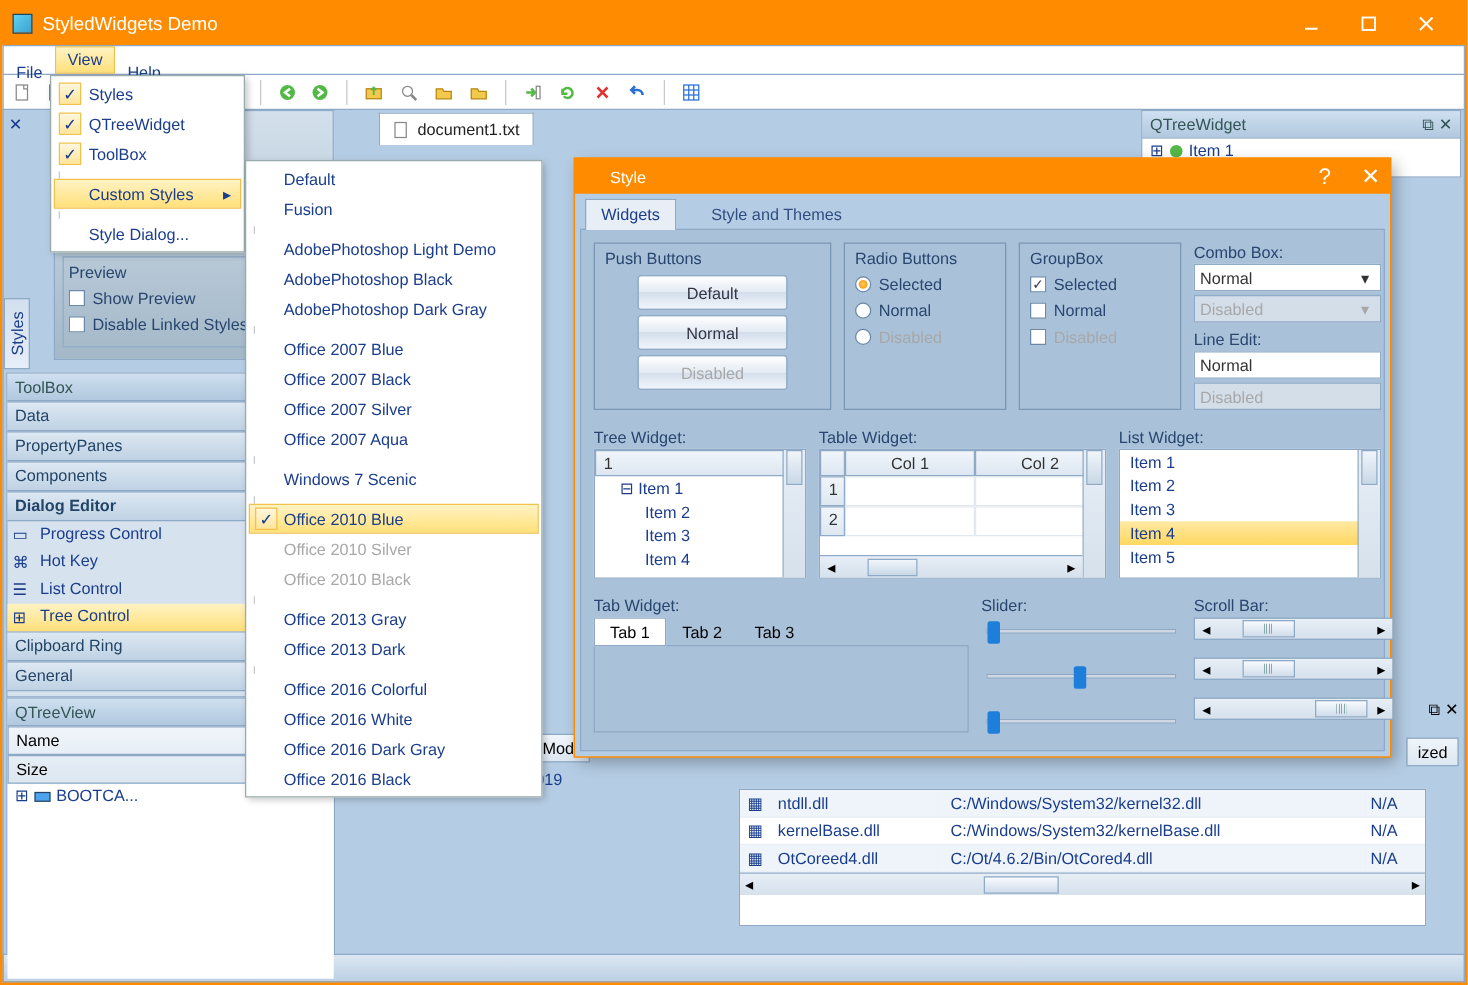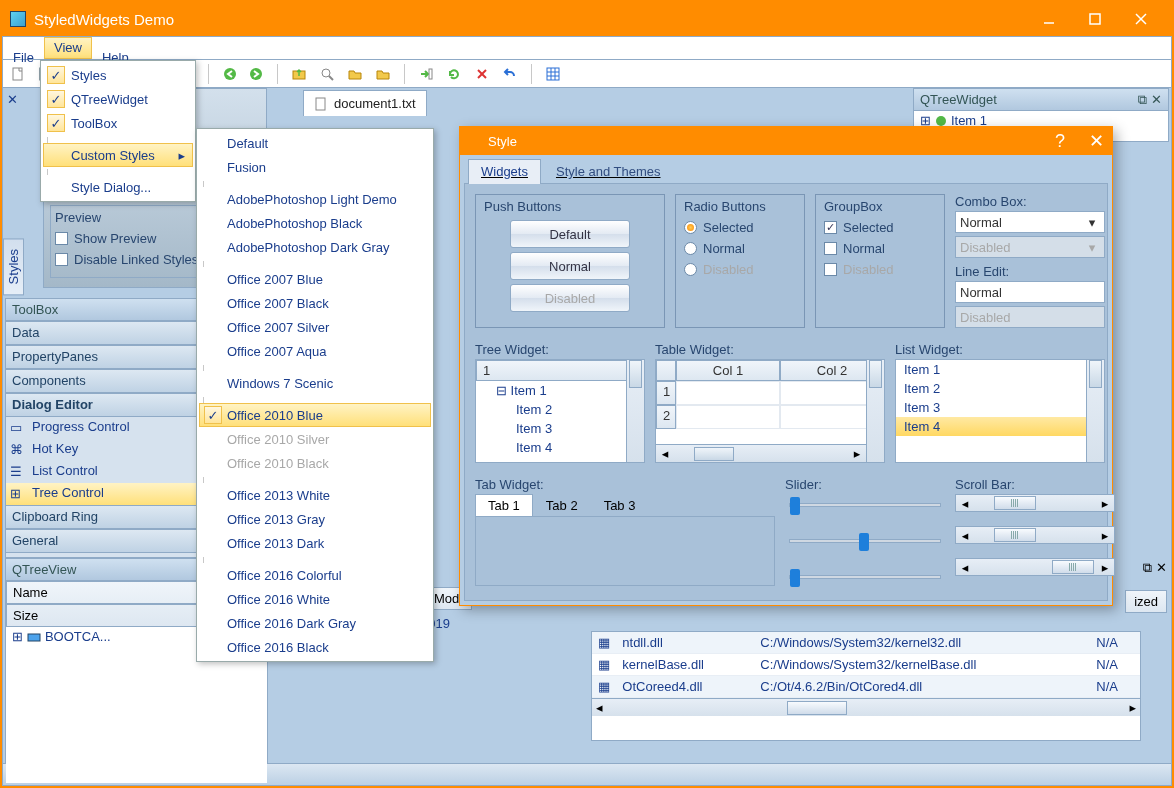--- a/index.html
+++ b/index.html
@@ -70,21 +70,21 @@
   .tree-row{padding:2px 6px; color:var(--blue-text); display:flex; align-items:center; gap:4px;}
 
   
   .doc-tab{position:absolute; left:300px; top:2px; height:26px; background:#fff; border:1px solid var(--panel-border); border-bottom:none; padding:3px 10px; display:flex; align-items:center; gap:6px; color:#222;}
 
   
   .dialog{position:absolute; background:var(--orange); border:1px solid var(--orange); box-shadow:4px 4px 12px rgba(0,0,0,.3); z-index:50;}
   .dlg-title{height:28px; display:flex; align-items:center; color:#fff; padding:0 8px; gap:6px;}
   .dlg-title .spacer{flex:1;}
   .dlg-body{background:var(--app-bg); padding:4px;}
-  .tab-strip{display:flex; gap:2px; margin-bottom:-1px; padding-left:4px;text-decoration:underline;}
+  .tab-strip{display:flex; gap:15px; margin-bottom:-1px; padding-left:4px;}
   .tab{padding:4px 12px; background:var(--tab-bg); border:1px solid var(--panel-border); color:var(--blue-text); border-bottom:none;}
   .tab.inactive{background:transparent; border:1px solid transparent; color:#314d80;}
   .tab-page{border:1px solid var(--panel-border); background:#A9C1D9; padding:10px; display:grid; grid-template-columns: 190px 130px 130px 150px; grid-template-rows:auto auto; gap:10px;}
 
   .group{border:1px solid #7A96B5; background:transparent; padding:6px 8px 8px 8px;}
   .group>.gtitle{color:#28466f; font-size:13px; margin:-2px 0 6px 0;}
   .btn{display:block; width:120px; height:28px; margin:4px auto; background:linear-gradient(#FFFFFF,#E3EAF3 50%,#D4DEEB 50%,#F0F5FA); border:1px solid var(--panel-border); border-radius:3px; color:#334;}
   .btn.dis{color:var(--disabled-text);}
   .radio,.check{display:flex; align-items:center; gap:6px; margin:6px 0; color:#28466f;}
   .radio.dis,.check.dis{color:var(--disabled-text);}
@@ -476,20 +476,21 @@
                 </div>
             </div>
           </div>
           <div>
             <div class="wid-label">List Widget:</div>
             <div class="list-box">
               <div class="lv-item">Item 1</div>
               <div class="lv-item">Item 2</div>
               <div class="lv-item">Item 3</div>
               <div class="lv-item sel">Item 4</div>
+              <div class="lv-item">Item 5</div>
               <div class="vscroll">
                   <div class="thumb"></div>
                 </div>
             </div>
           </div>
         </div>
 
         <div style="grid-column:1 / span 4; display:grid; grid-template-columns: 300px 160px 160px; gap:10px;">
           <div>
             <div class="wid-label">Tab Widget:</div>
@@ -663,23 +664,20 @@
       <div class="mi dis">
         <span>Office 2010 Silver</span>
       </div>
       <div class="mi dis">
         <span>Office 2010 Black</span>
       </div>
       <div class="sep">
         <hr>
       </div>
       <div class="mi">
-        <span>Office 2013 White</span>
-      </div>
-      <div class="mi">
         <span>Office 2013 Gray</span>
       </div>
       <div class="mi">
         <span>Office 2013 Dark</span>
       </div>
       <div class="sep">
         <hr>
       </div>
       <div class="mi">
         <span>Office 2016 Colorful</span>

